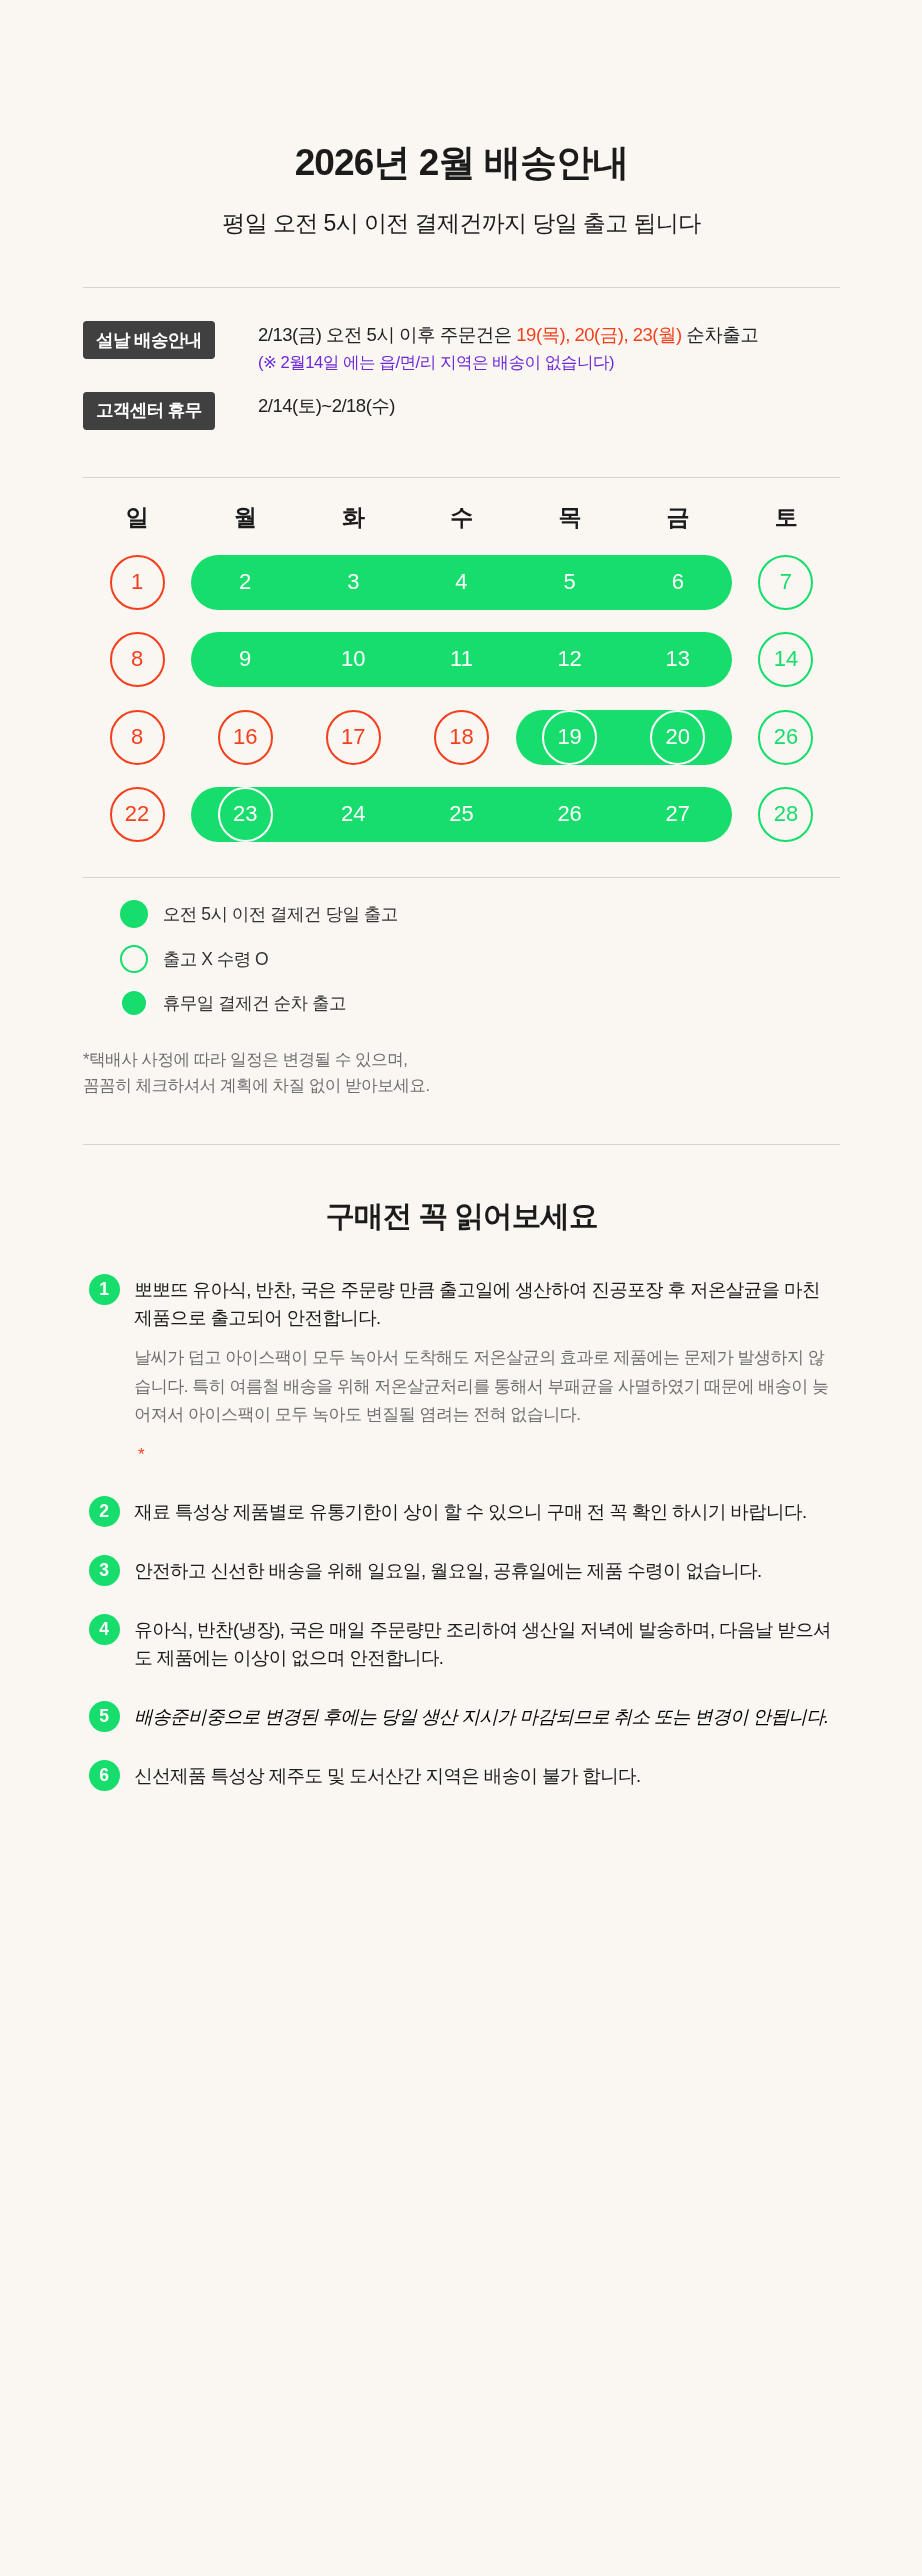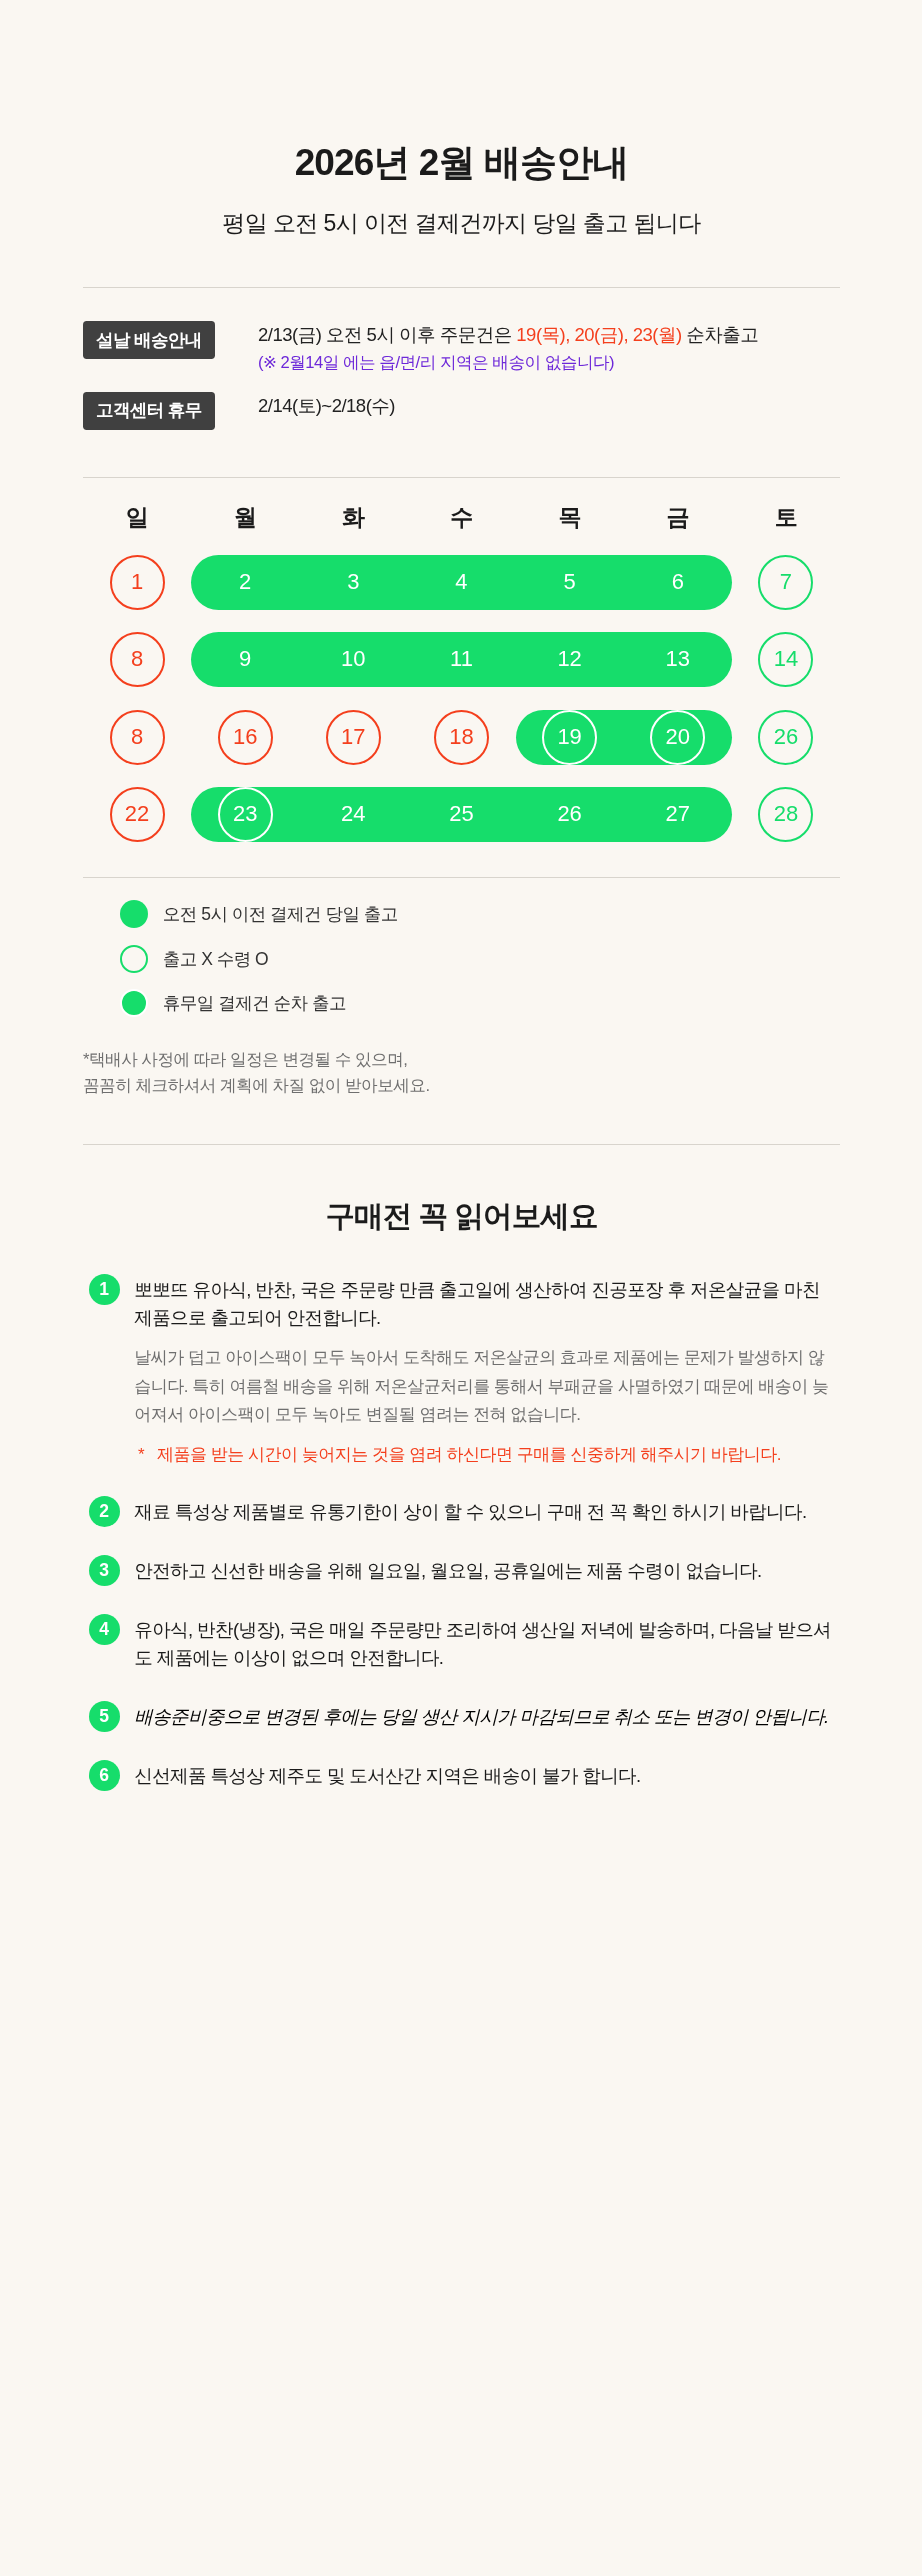--- a/index.html
+++ b/index.html
@@ -427,21 +427,20 @@
 
     <h2 class="sec2-title">구매전 꼭 읽어보세요</h2>
     <div id="notice-items">
         <div class="item">
           <div class="num">1</div>
           <div class="item-body">
             <p class="lead">뽀뽀뜨 유아식, 반찬, 국은 주문량 만큼 출고일에 생산하여 진공포장 후 저온살균을 마친 제품으로 출고되어 안전합니다.</p>
             <p class="detail">날씨가 덥고 아이스팩이 모두 녹아서 도착해도 저온살균의 효과로 제품에는 문제가 발생하지 않습니다. 특히 여름철 배송을 위해 저온살균처리를 통해서 부패균을 사멸하였기 때문에 배송이 늦어져서 아이스팩이 모두 녹아도 변질될 염려는 전혀 없습니다.</p>
             <p class="caution">
               <span class="star">*</span>
-              <span>제품을 받는 시간이 늦어지는 것을 염려 하신다면 구매를 신중하게 해주시기 바랍니다.</span>
             </p>
           </div>
         </div>
         <div class="item">
           <div class="num">2</div>
           <div class="item-body">
             <p class="lead">재료 특성상 제품별로 유통기한이 상이 할 수 있으니 구매 전 꼭 확인 하시기 바랍니다.</p>
           </div>
         </div>
         <div class="item">

